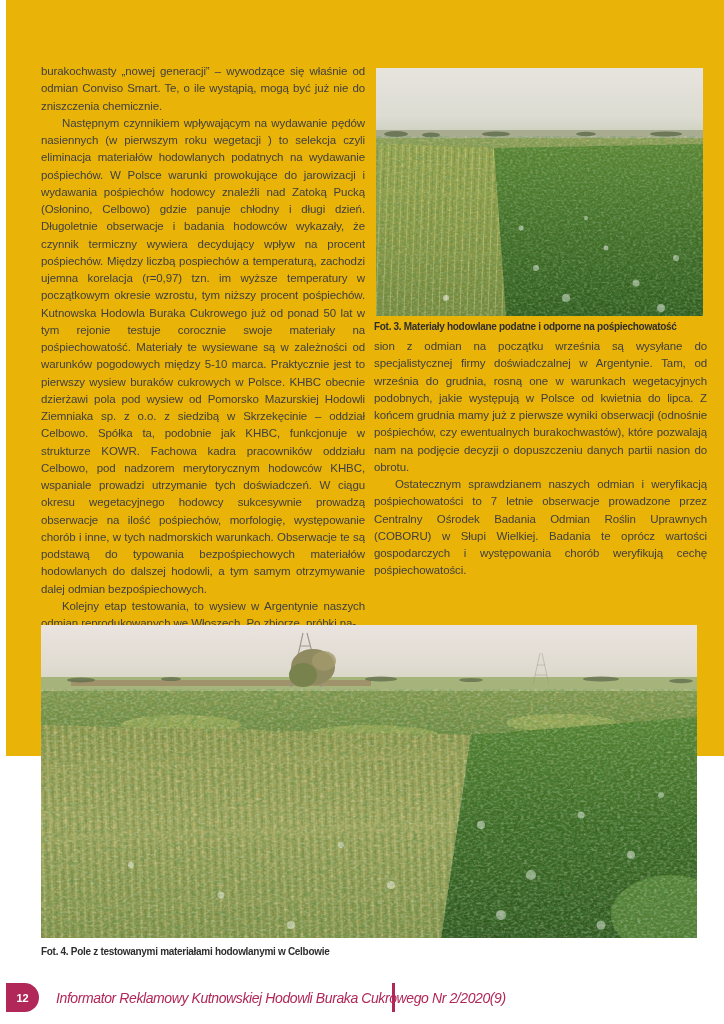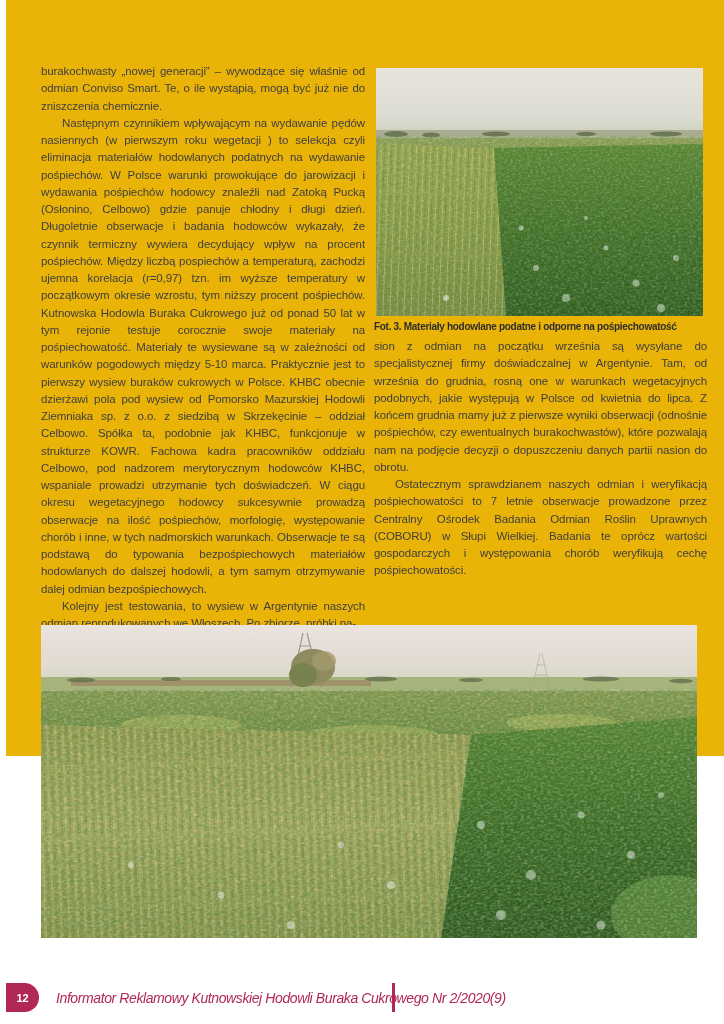--- a/index.html
+++ b/index.html
@@ -51,21 +51,21 @@
   }
 </style>
 </head>
 <body>
 
 <div class="page">
 
   <div class="col col-left">
     <p>burakochwasty „nowej generacji” – wywodzące się właśnie od odmian Conviso Smart. Te, o ile wystąpią, mogą być już nie do zniszczenia chemicznie.</p>
     <p class="indent">Następnym czynnikiem wpływającym na wydawanie pędów nasiennych (w pierwszym roku wegetacji ) to selekcja czyli eliminacja materiałów hodowlanych podatnych na wydawanie pośpiechów. W Polsce warunki prowokujące do jarowizacji i wydawania pośpiechów hodowcy znaleźli nad Zatoką Pucką (Osłonino, Celbowo) gdzie panuje chłodny i długi dzień. Długoletnie obserwacje i badania hodowców wykazały, że czynnik termiczny wywiera decydujący wpływ na procent pośpiechów. Między liczbą pospiechów a temperaturą, zachodzi ujemna korelacja (r=0,97) tzn. im wyższe temperatury w początkowym okresie wzrostu, tym niższy procent pośpiechów. Kutnowska Hodowla Buraka Cukrowego już od ponad 50 lat w tym rejonie testuje corocznie swoje materiały na pośpiechowatość. Materiały te wysiewane są w zależności od warunków pogodowych między 5-10 marca. Praktycznie jest to pierwszy wysiew buraków cukrowych w Polsce. KHBC obecnie dzierżawi pola pod wysiew od Pomorsko Mazurskiej Hodowli Ziemniaka sp. z o.o. z siedzibą w Skrzekęcinie – oddział Celbowo. Spółka ta, podobnie jak KHBC, funkcjonuje w strukturze KOWR. Fachowa kadra pracowników oddziału Celbowo, pod nadzorem merytorycznym hodowców KHBC, wspaniale prowadzi utrzymanie tych doświadczeń. W ciągu okresu wegetacyjnego hodowcy sukcesywnie prowadzą obserwacje na ilość pośpiechów, morfologię, występowanie chorób i inne, w tych nadmorskich warunkach. Obserwacje te są podstawą do typowania bezpośpiechowych materiałów hodowlanych do dalszej hodowli, a tym samym otrzymywanie dalej odmian bezpośpiechowych.</p>
-    <p class="indent">Kolejny jest testowania, to wysiew w Argentynie naszych odmian reprodukowanych we Włoszech. Po zbiorze, próbki na-</p>
+    <p class="indent">Kolejny etap testowania, to wysiew w Argentynie naszych odmian reprodukowanych we Włoszech. Po zbiorze, próbki na-</p>
   </div>
 
   <div class="photo photo-3">
     <svg viewBox="0 0 327 248" preserveAspectRatio="none">
       <defs>
         <linearGradient id="p3sky" x1="0" y1="0" x2="0" y2="1">
           <stop offset="0" stop-color="#e7e4de"></stop>
             <stop offset="0.7" stop-color="#dcdcd2"></stop>
             <stop offset="1" stop-color="#c9cdb9"></stop>
         </linearGradient>
@@ -222,20 +222,21 @@
           <circle cx="180" cy="270" r="3.5"></circle>
         <circle cx="90" cy="240" r="3"></circle>
           <circle cx="250" cy="300" r="4"></circle>
           <circle cx="560" cy="300" r="4.5"></circle>
       </g>
       <rect x="0" y="64" width="656" height="249" filter="url(#p4dark)" opacity="0.5"></rect>
       <rect x="0" y="64" width="656" height="249" filter="url(#p4light)" opacity="0.45"></rect>
     </svg>
   </div>
 
+  <div class="caption caption-4">Fot. 4. Pole z testowanymi materiałami hodowlanymi w Celbowie</div>
 
   <div class="footer-badge">
     <span>12</span>
   </div>
   <div class="footer-journal">Informator Reklamowy Kutnowskiej Hodowli Buraka Cukrowego Nr 2/2020(9)</div>
   <div class="footer-bar"></div>
 
 </div>
 
 </body></html>

